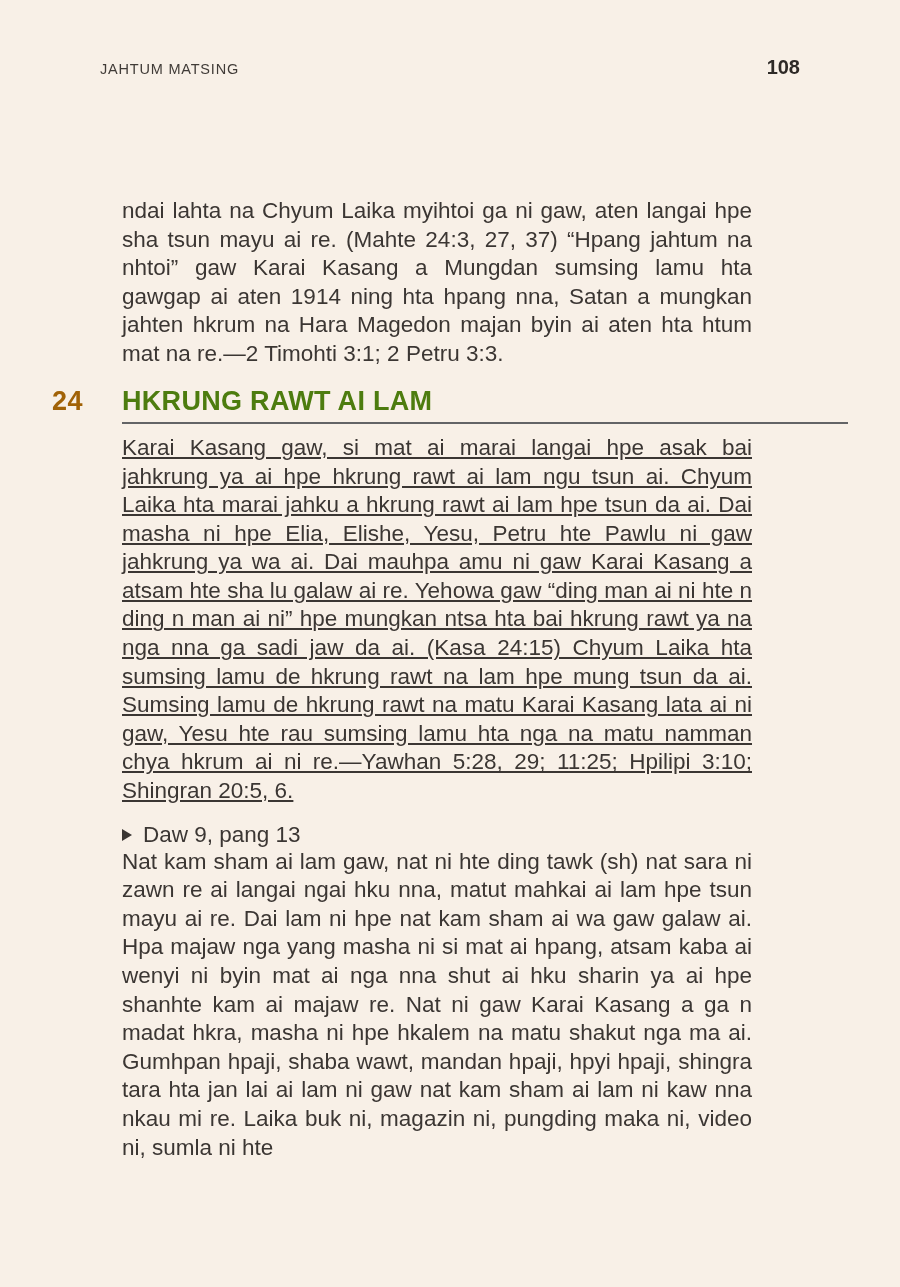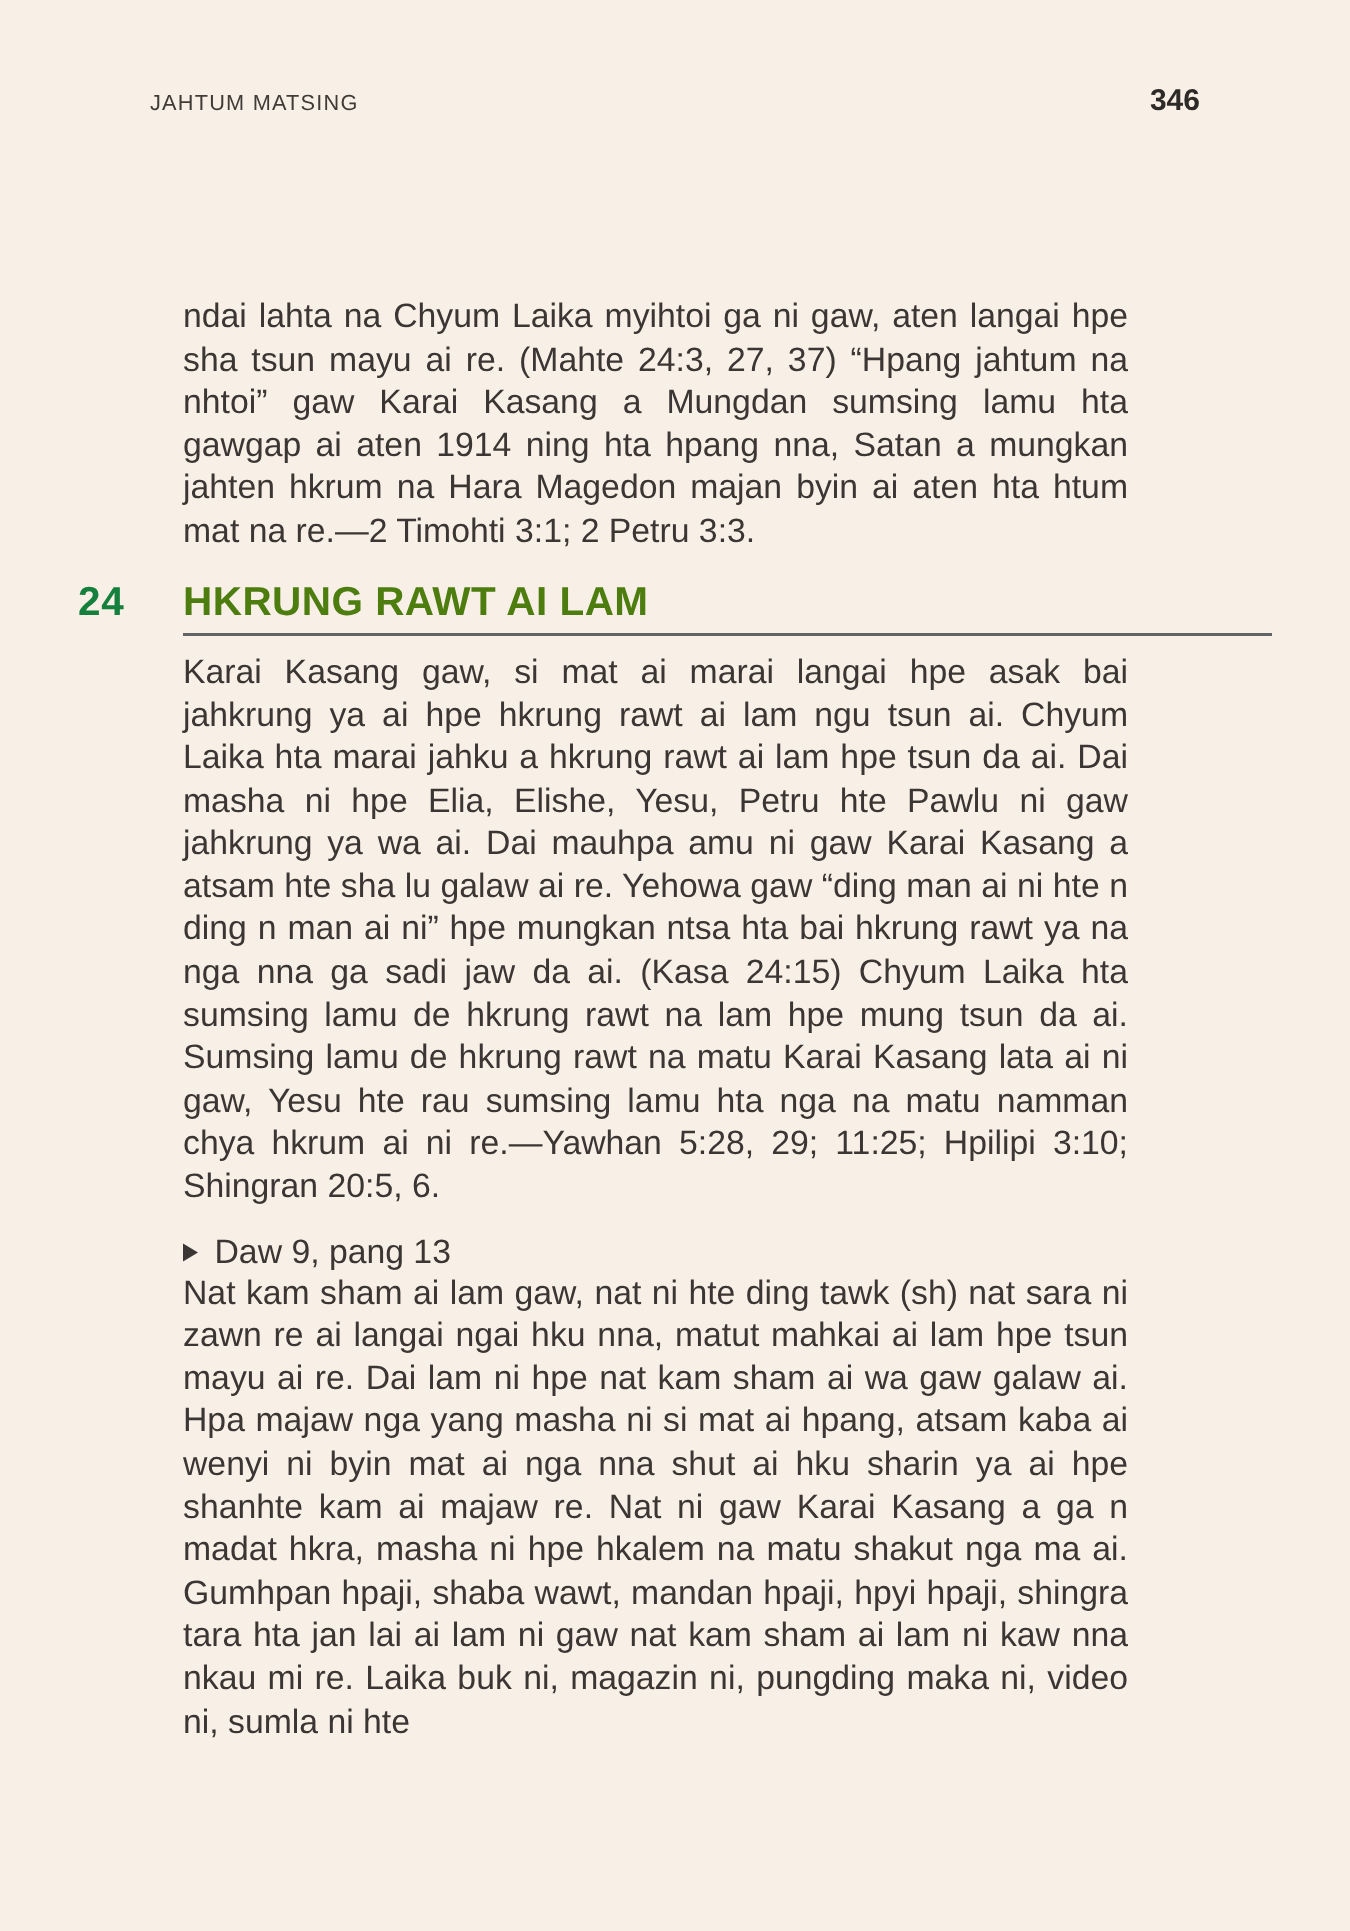--- a/index.html
+++ b/index.html
@@ -65,46 +65,46 @@
     display: flex;
     align-items: baseline;
     margin-top: 17px;
     margin-bottom: 9px;
   }
   .section-number {
     width: 70px;
     flex: 0 0 70px;
     font-size: 27px;
     font-weight: 700;
-    color: #15803d;
+    color: #a16207;
     letter-spacing: 0.5px;
   }
   .section-title-wrap {
     flex: 1;
     border-bottom: 2px solid #636466;
     padding-bottom: 7px;
   }
   .section-title {
     font-size: 27px;
     font-weight: 700;
     color: #4d7c0f;
     letter-spacing: 0.3px;
     line-height: 1.05;
   }
   .xref-link + .section-heading { margin-top: 19px; }
-  .section-heading + .body-para { margin-top: 10px; }
+  .section-heading + .body-para { margin-top: 10px; text-decoration: underline; }
 </style>
 </head>
 <body>
 
 <div class="page">
 
   <div class="running-header">
     <span class="running-title">JAHTUM MATSING</span>
-    <span class="page-number">346</span>
+    <span class="page-number">108</span>
   </div>
 
   <div class="content">
 
     <p class="body-para">ndai lahta na Chyum Laika myihtoi ga ni gaw, aten langai hpe sha tsun mayu ai re. (Mahte 24:3, 27, 37) “Hpang jahtum na nhtoi” gaw Karai Kasang a Mungdan sumsing lamu hta gawgap ai aten 1914 ning hta hpang nna, Satan a mungkan jahten hkrum na Hara Magedon majan byin ai aten hta htum mat na re.—2 Timohti 3:1; 2 Petru 3:3.</p>
 
 
     <div class="section-heading">
       <span class="section-number">24</span>
       <span class="section-title-wrap">

